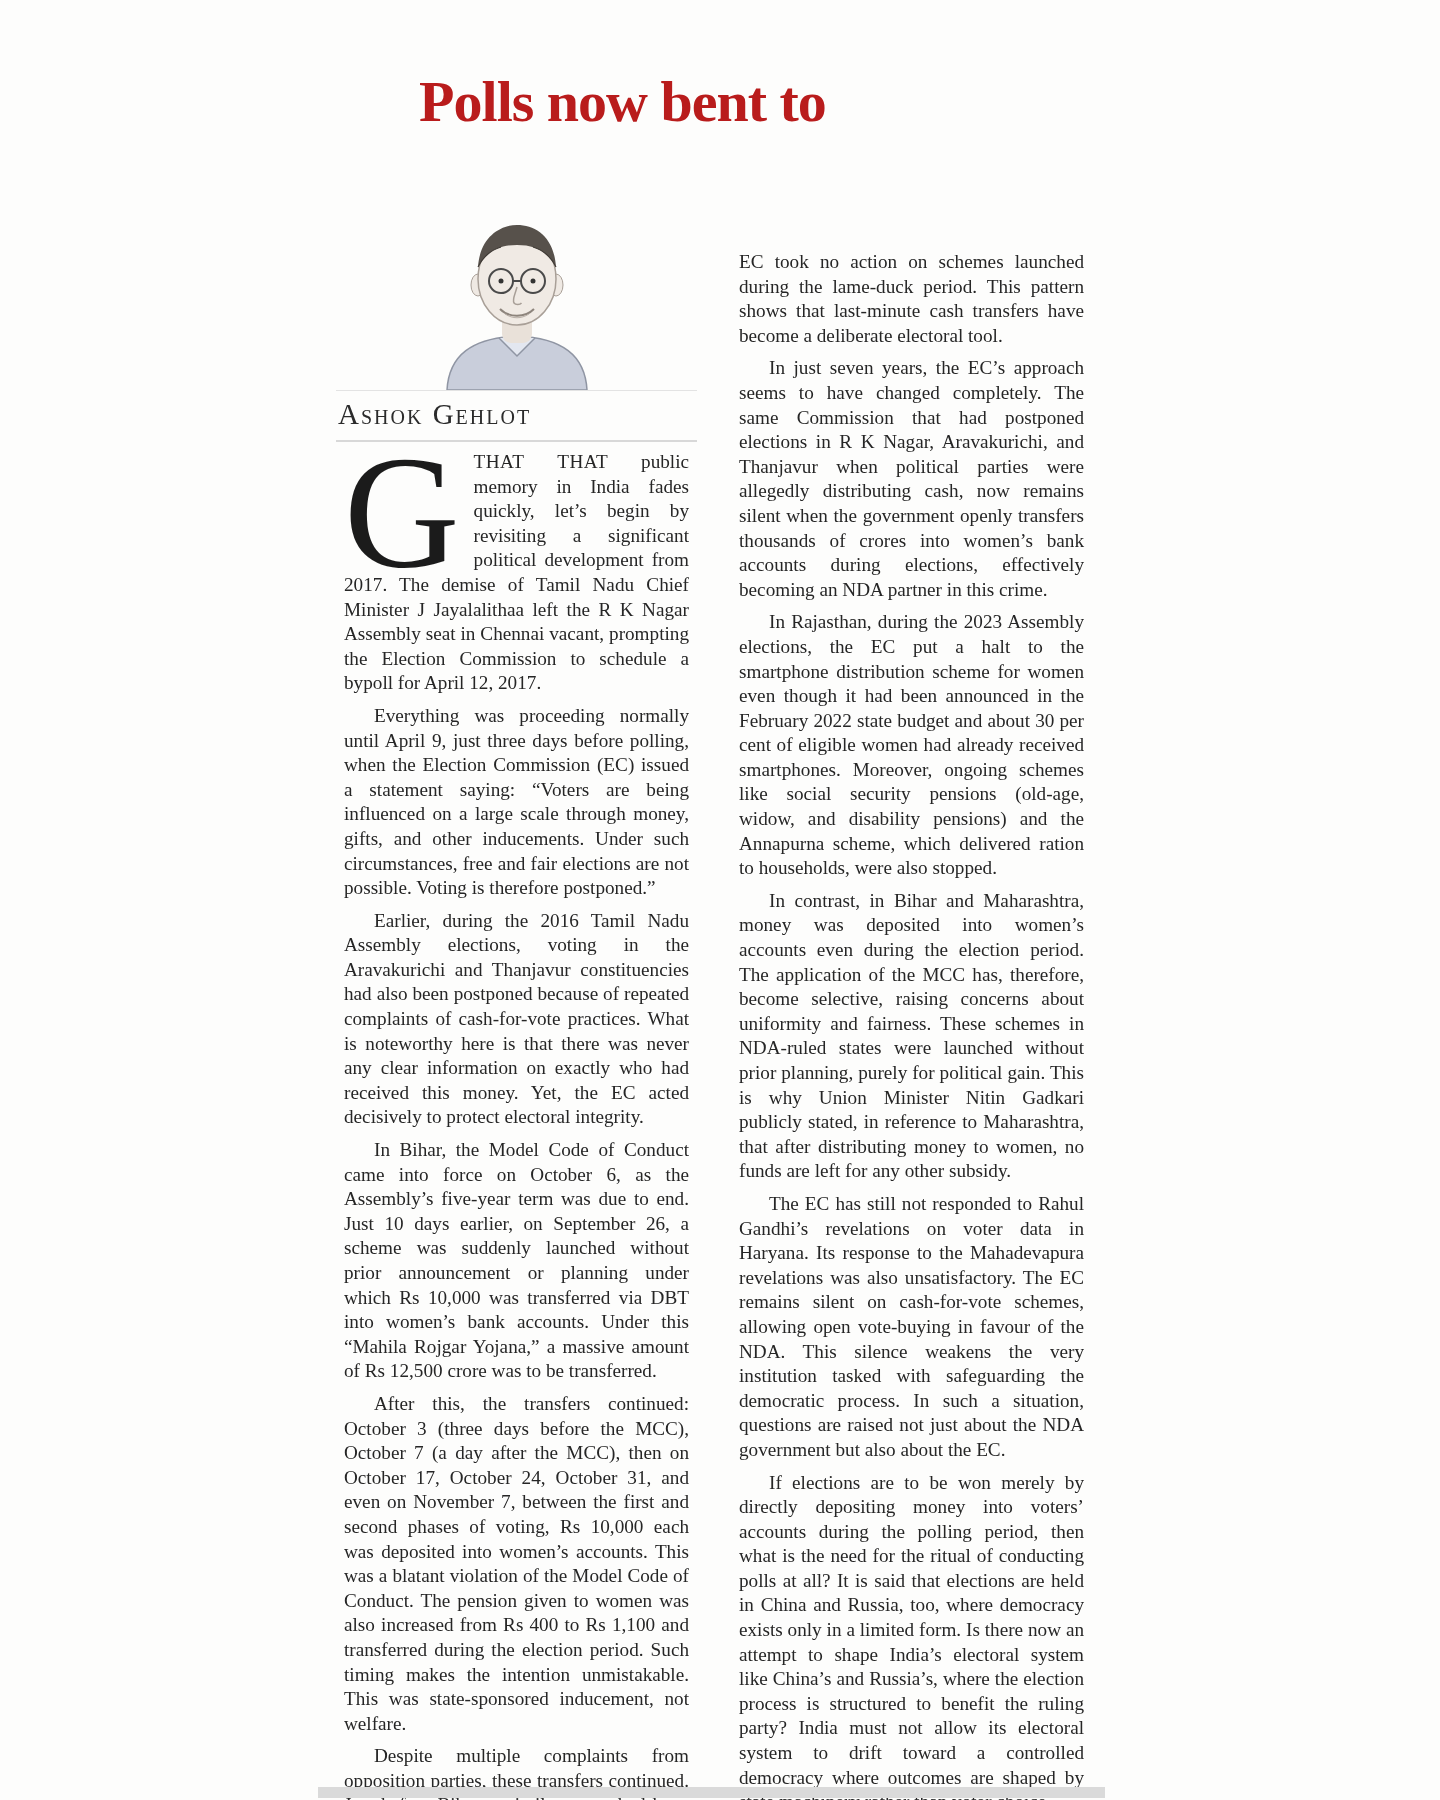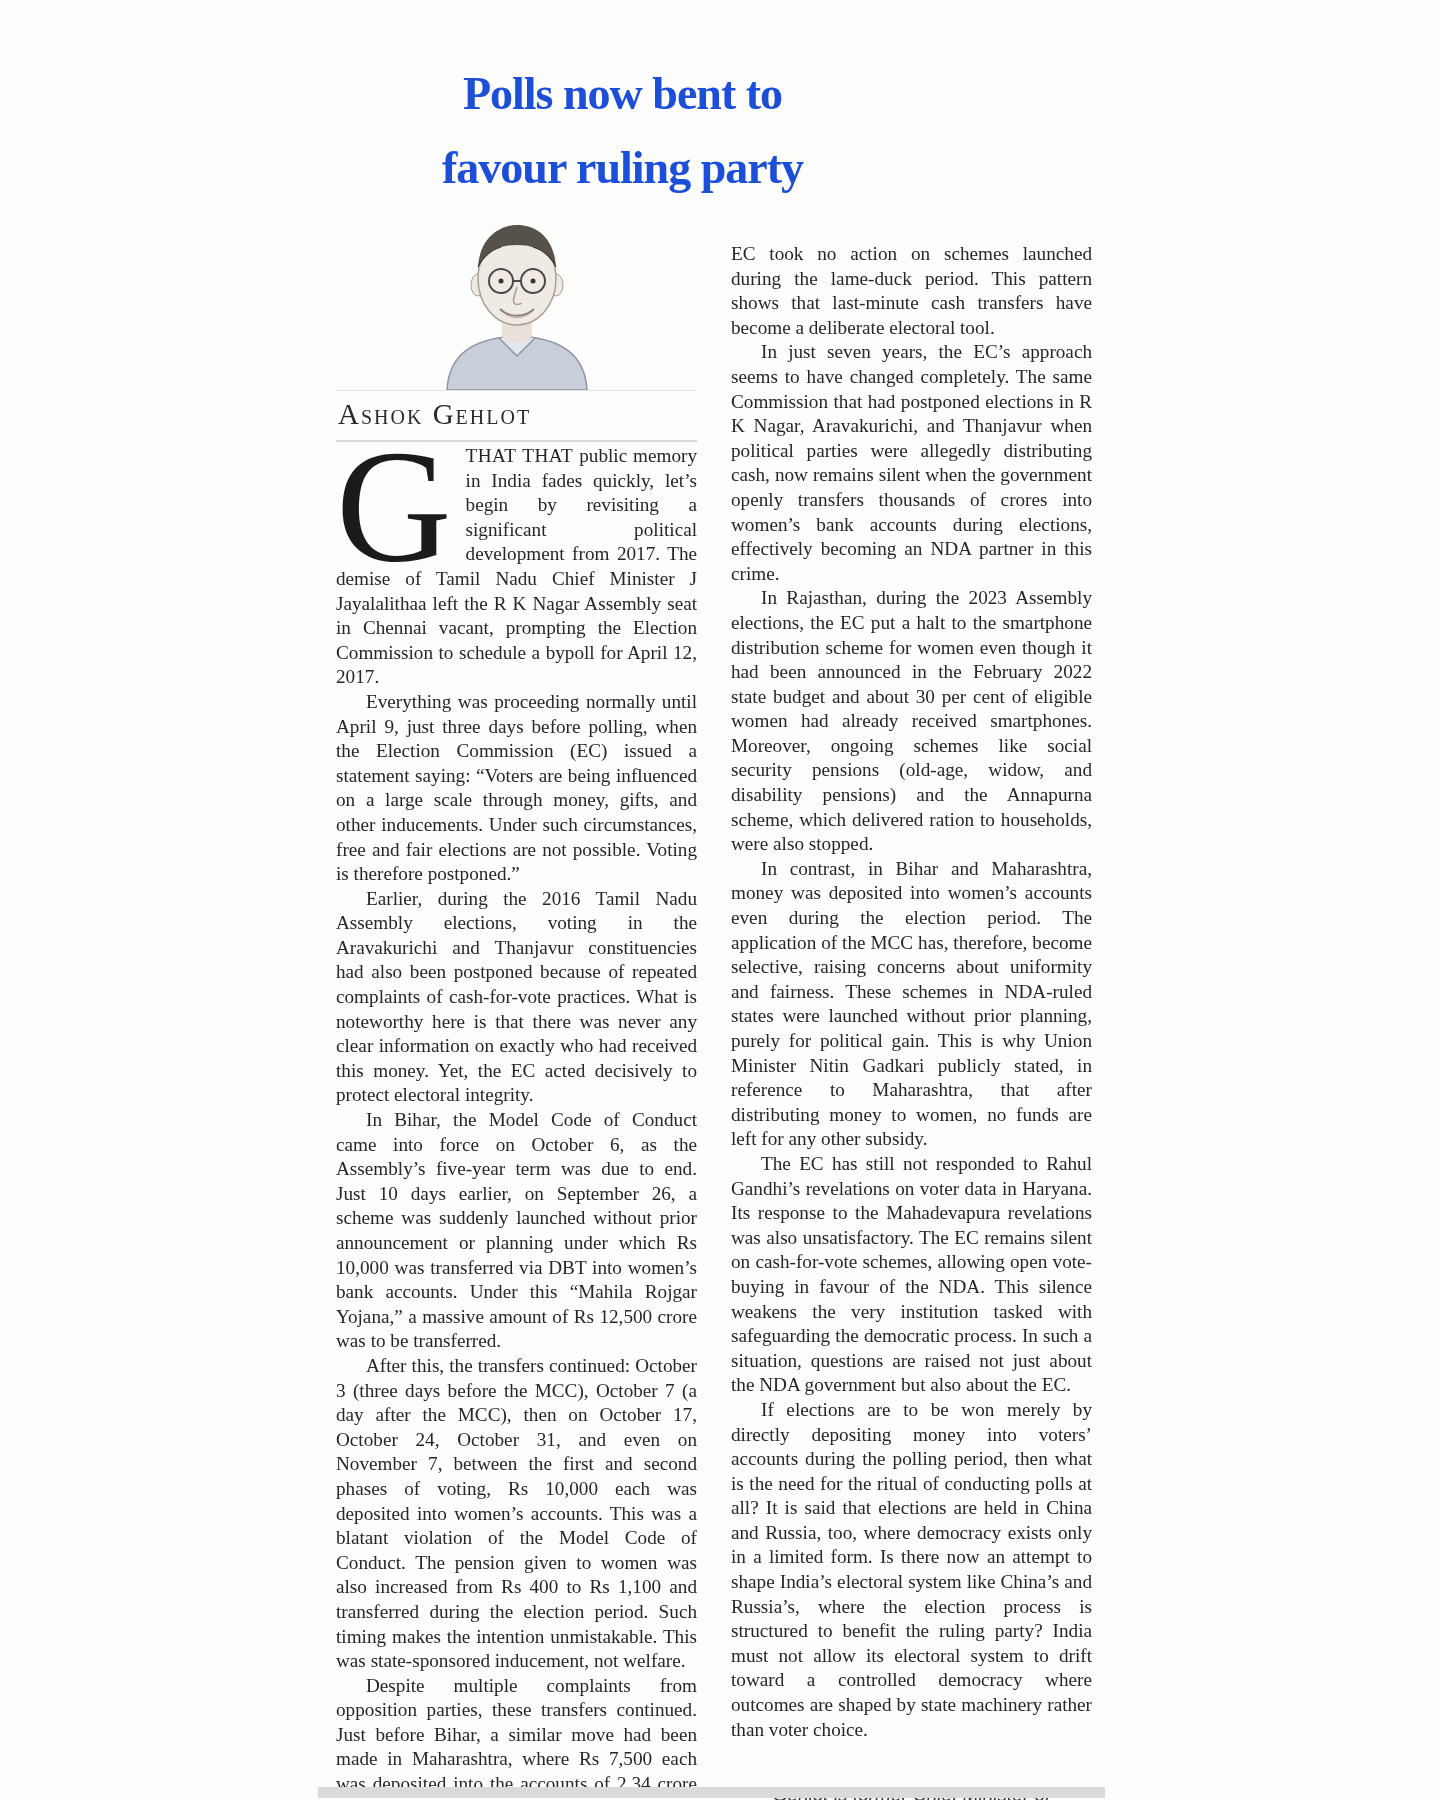--- a/index.html
+++ b/index.html
@@ -13,24 +13,24 @@
     color: #222;
   }
 
   .headline {
     position: absolute;
     top: 26px;
     left: 190px;
     width: 865px;
     text-align: center;
     font-weight: 700;
-    font-size: 46px;
+    font-size: 58px;
     line-height: 74px;
     letter-spacing: -1px;
-    color: #1d4ed8;
+    color: #b91c1c;
   }
 
   .columns {
     position: absolute;
     top: 198px;
     left: 336px;
     width: 756px;
     display: flex;
     gap: 34px;
   }
@@ -53,21 +53,21 @@
     line-height: 34px;
     letter-spacing: 2px;
     font-weight: 500;
     color: #2b2b2b;
     padding: 6px 0 9px 2px;
     border-bottom: 2px solid #d8d8d8;
     margin-bottom: 2px;
   }
 
   .body-p {
-    margin: 0;
+    margin: 8px;
     font-size: 19.2px;
     line-height: 24.6px;
     text-align: justify;
     color: #262626;
   }
   .body-p.indent { text-indent: 30px; }
 
   .dropcap {
     float: left;
     font-size: 160px;
@@ -97,21 +97,20 @@
     background: #dadada;
   }
 </style>
 </head>
 <body>
 
 <article>
 
   <h1 class="headline">
     <span>Polls now bent to</span><br>
-    <span>favour ruling party</span>
   </h1>
 
   <div class="columns">
 
     <div class="col col-left">
 
       <div class="portrait-wrap">
         <svg width="200" height="185" viewBox="0 0 200 185" aria-hidden="true">
           <path d="M30 185 C32 150 55 133 100 131 C145 133 168 150 170 185 Z" fill="#c9cedb" stroke="#8f95a3" stroke-width="1.5"></path>
           <path d="M82 133 L100 151 L118 133" fill="#e3e7f0" stroke="#8f95a3" stroke-width="1.5"></path>

